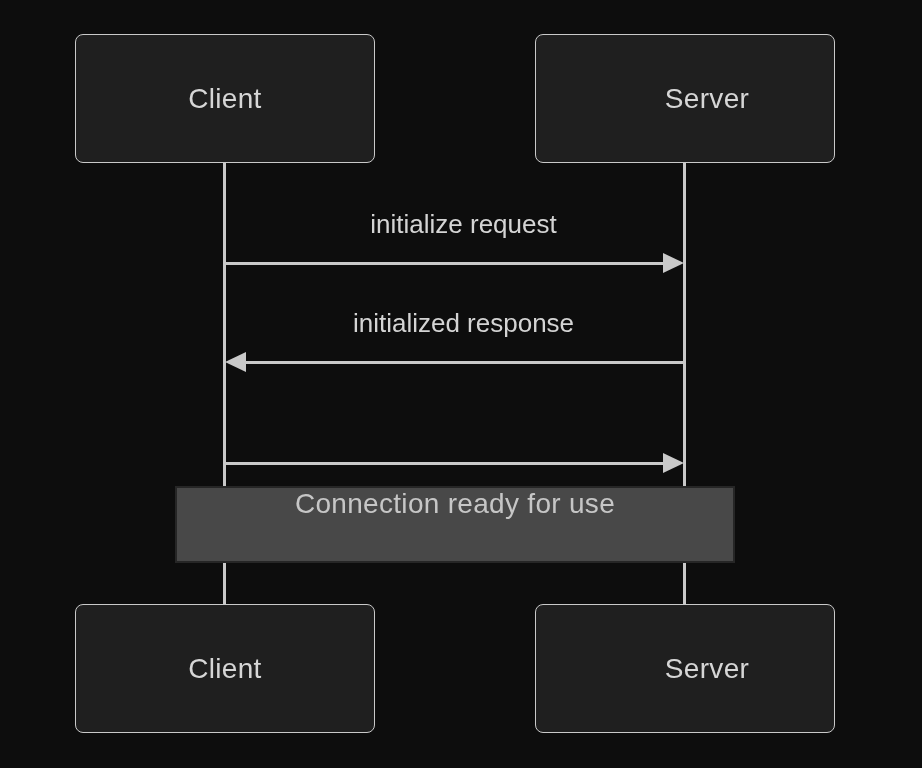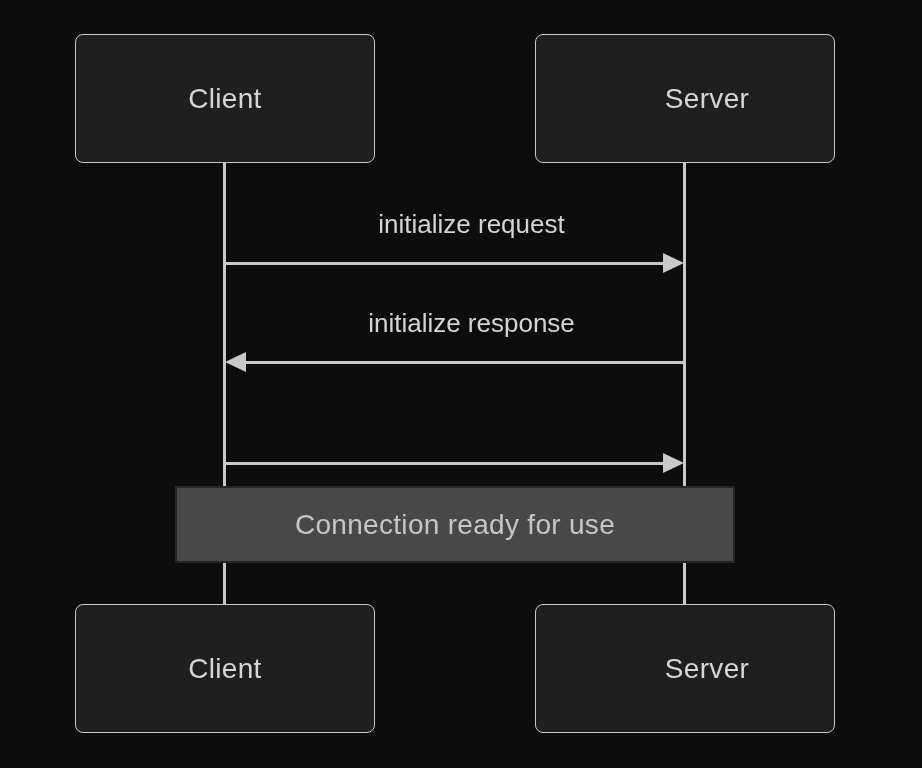--- a/index.html
+++ b/index.html
@@ -48,21 +48,21 @@
     z-index: 2;
   }
   .actor.row-top { top: 34px; }
   .actor.row-bottom { top: 604px; }
   .actor.col-client { left: 75px; }
   .actor.col-server { left: 535px; padding-left: 44px; }
 
   
   .msg-label {
     position: absolute;
-    left: 242px; width: 459px;
+    left: 234px; width: 459px;
     text-align: center;
     font-size: 26px; line-height: 34px;
     color: var(--message-text);
     z-index: 2;
   }
   .msg-label.m1 { top: 207px; }
   .msg-label.m2 { top: 306px; }
   .msg-label.m3 { top: 406px; }
 
   
@@ -90,21 +90,21 @@
   .arrow.dir-right .head { right: 0; border-left: 21px solid var(--line); }
   .arrow.dir-left  .head { left: 0;  border-right: 21px solid var(--line); }
 
   
   .note {
     position: absolute;
     left: 175px; top: 486px;
     width: 560px; height: 77px;
     background: var(--note-fill);
     border: 2px solid var(--note-border);
-    display: flex; align-items: center; justify-content: center;
+    display: flex; justify-content: center;
     font-size: 28px; color: var(--note-text);
     letter-spacing: 0.3px;
     z-index: 3;
   }
 </style>
 </head>
 <body>
 
 <div class="diagram">
 
@@ -117,21 +117,21 @@
   <div class="actor row-top col-server">
     <span>Server</span>
   </div>
 
   <div class="msg-label m1">initialize request</div>
   <div class="arrow a1 dir-right">
     <div class="shaft"></div>
     <div class="head"></div>
   </div>
 
-  <div class="msg-label m2">initialize response</div>
+  <div class="msg-label m2">initialized response</div>
   <div class="arrow a2 dir-left">
     <div class="shaft"></div>
     <div class="head"></div>
   </div>
 
   <div class="arrow a3 dir-right">
     <div class="shaft"></div>
     <div class="head"></div>
   </div>
 

